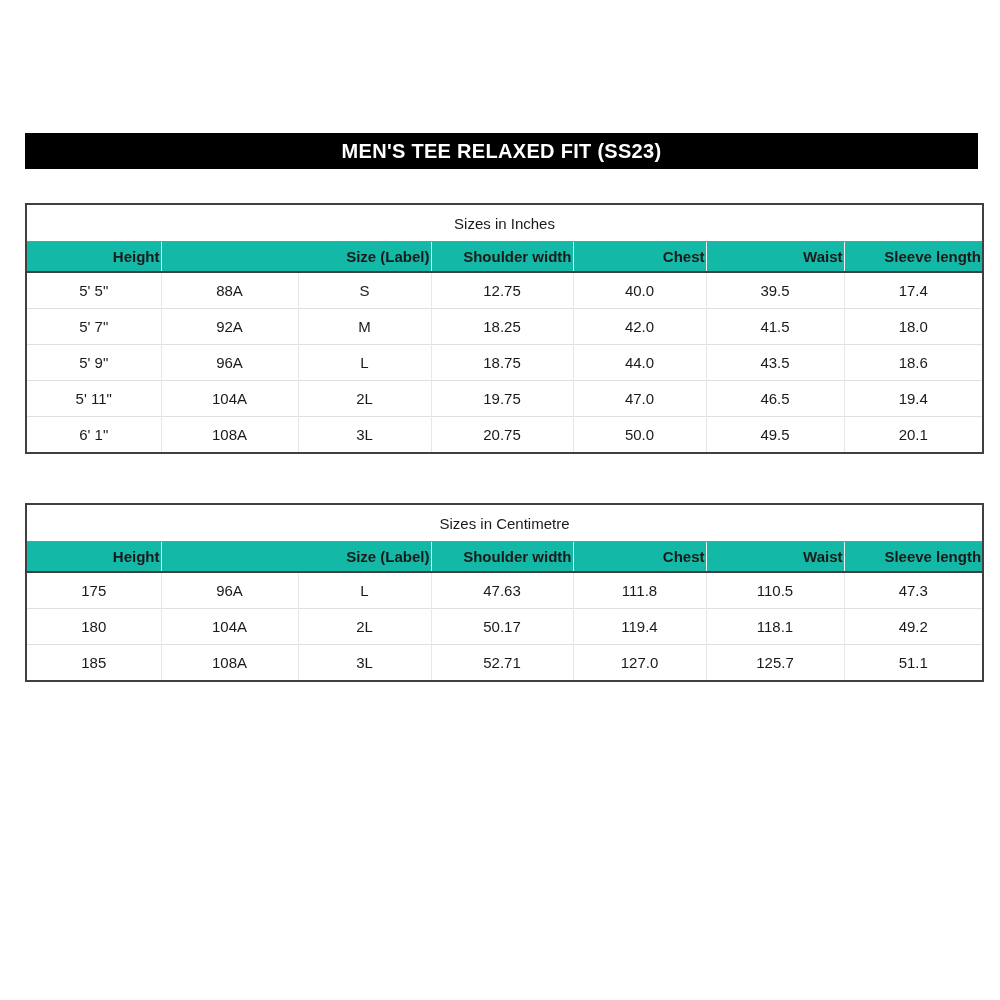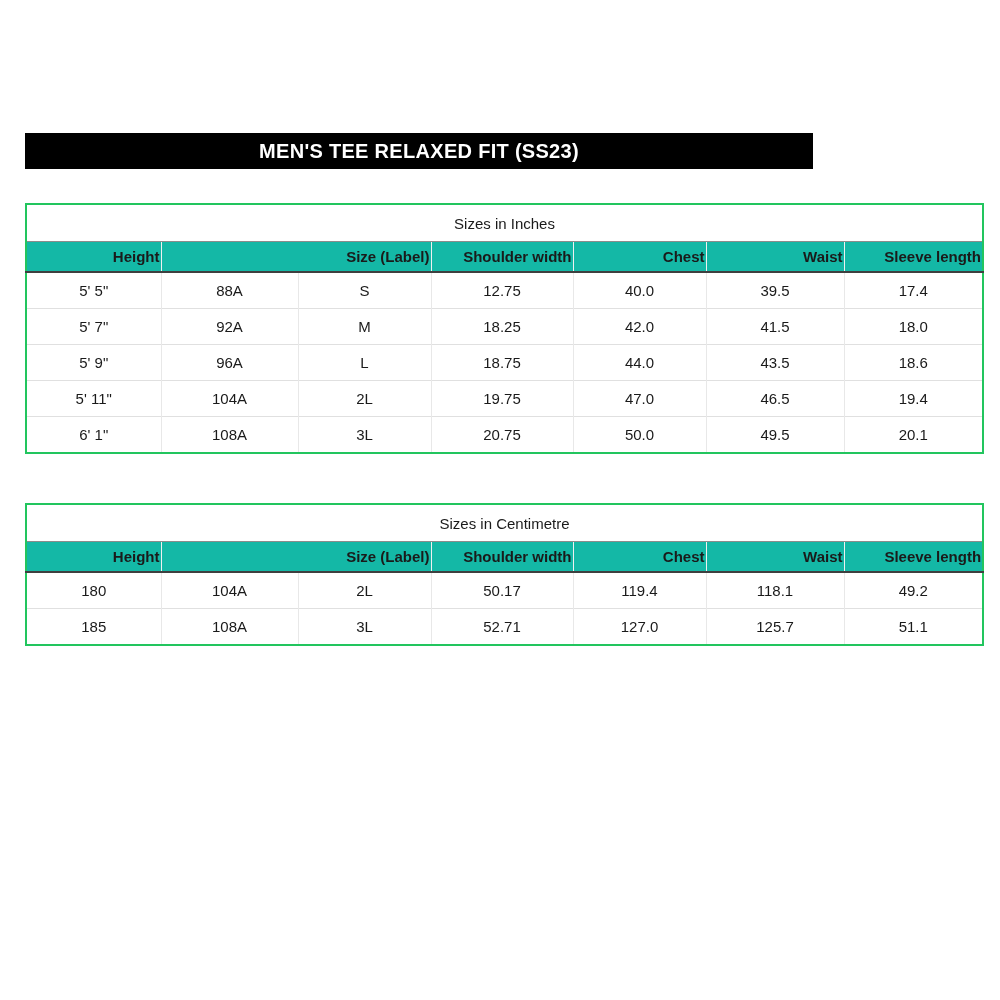--- a/index.html
+++ b/index.html
@@ -9,38 +9,38 @@
     width: 1000px;
     height: 1000px;
     font-family: "Liberation Sans", sans-serif;
     color: #1a1a1a;
     position: relative;
   }
   .banner {
     position: absolute;
     left: 25px;
     top: 133px;
-    width: 788px;
+    width: 953px;
     height: 36px;
     background: #000000;
     color: #ffffff;
     display: flex;
     align-items: center;
     justify-content: center;
     font-weight: bold;
     font-size: 20px;
     letter-spacing: 0.3px;
   }
   table.size-table {
     position: absolute;
     left: 25px;
     width: 957px;
     border-collapse: collapse;
     table-layout: fixed;
-    border: 2px solid #22c55e;
+    border: 2px solid #404040;
     font-size: 15px;
   }
   table.table-inches { top: 203px; }
   table.table-cm     { top: 503px; }
   .title-row td {
     height: 34px;
     text-align: center;
     vertical-align: middle;
     background: #ffffff;
     border-bottom: 1px solid #8c8c8c;
@@ -164,20 +164,29 @@
     </tr>
     <tr class="header-row">
       <th>Height</th>
       <th colspan="2">Size (Label)</th>
       <th>Shoulder width</th>
       <th>Chest</th>
       <th>Waist</th>
       <th>Sleeve length</th>
     </tr>
     <tr class="data-row">
+      <td>175</td>
+      <td>96A</td>
+      <td>L</td>
+      <td>47.63</td>
+      <td>111.8</td>
+      <td>110.5</td>
+      <td>47.3</td>
+    </tr>
+    <tr class="data-row">
       <td>180</td>
       <td>104A</td>
       <td>2L</td>
       <td>50.17</td>
       <td>119.4</td>
       <td>118.1</td>
       <td>49.2</td>
     </tr>
     <tr class="data-row">
       <td>185</td>

